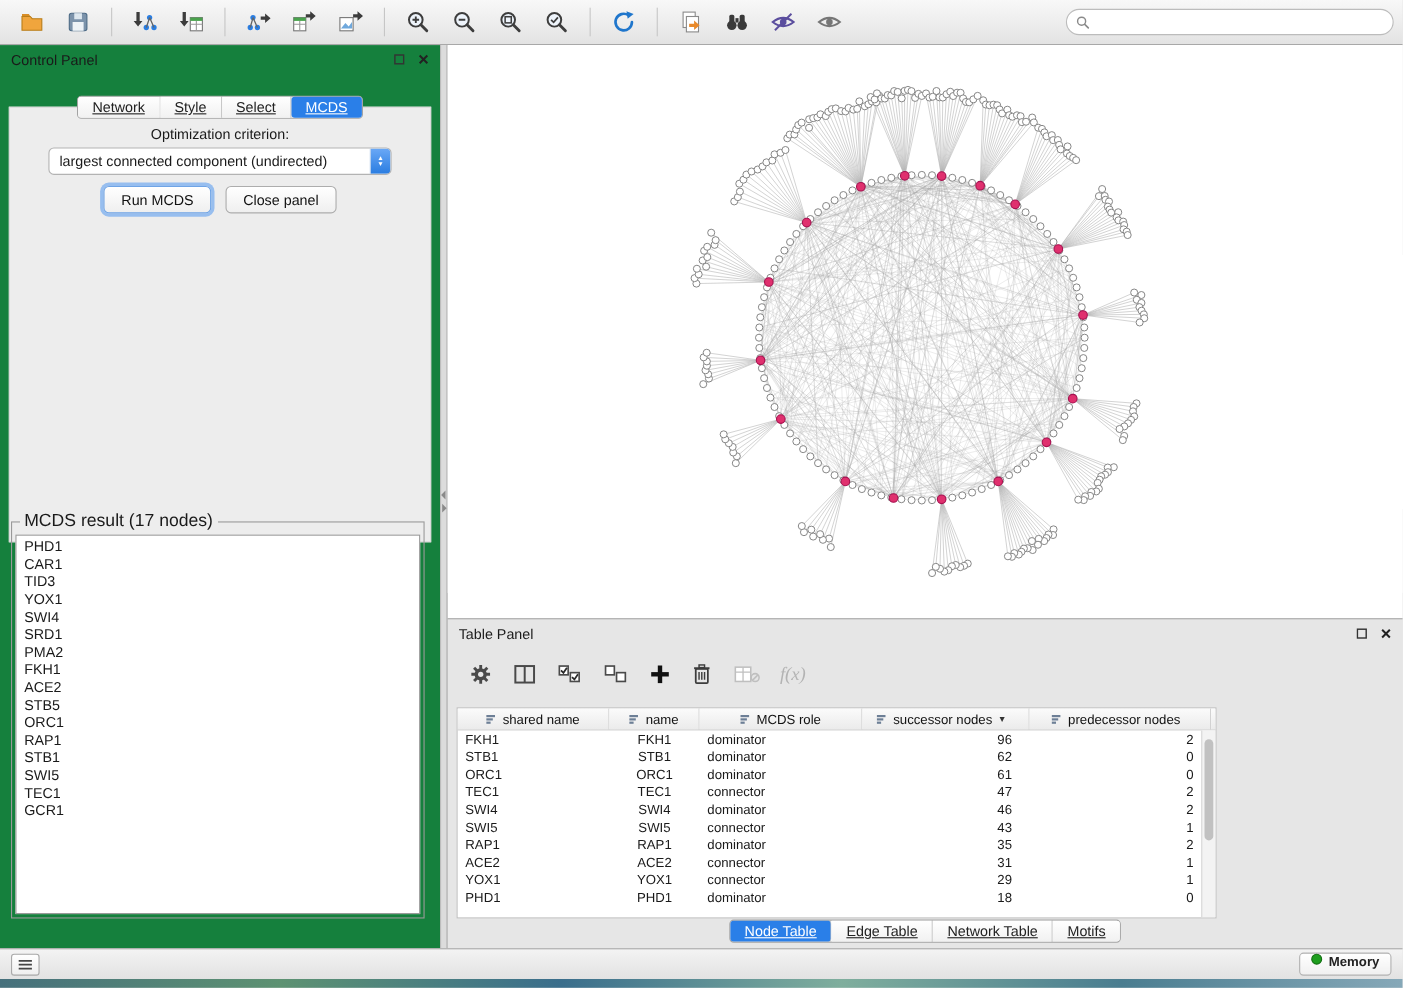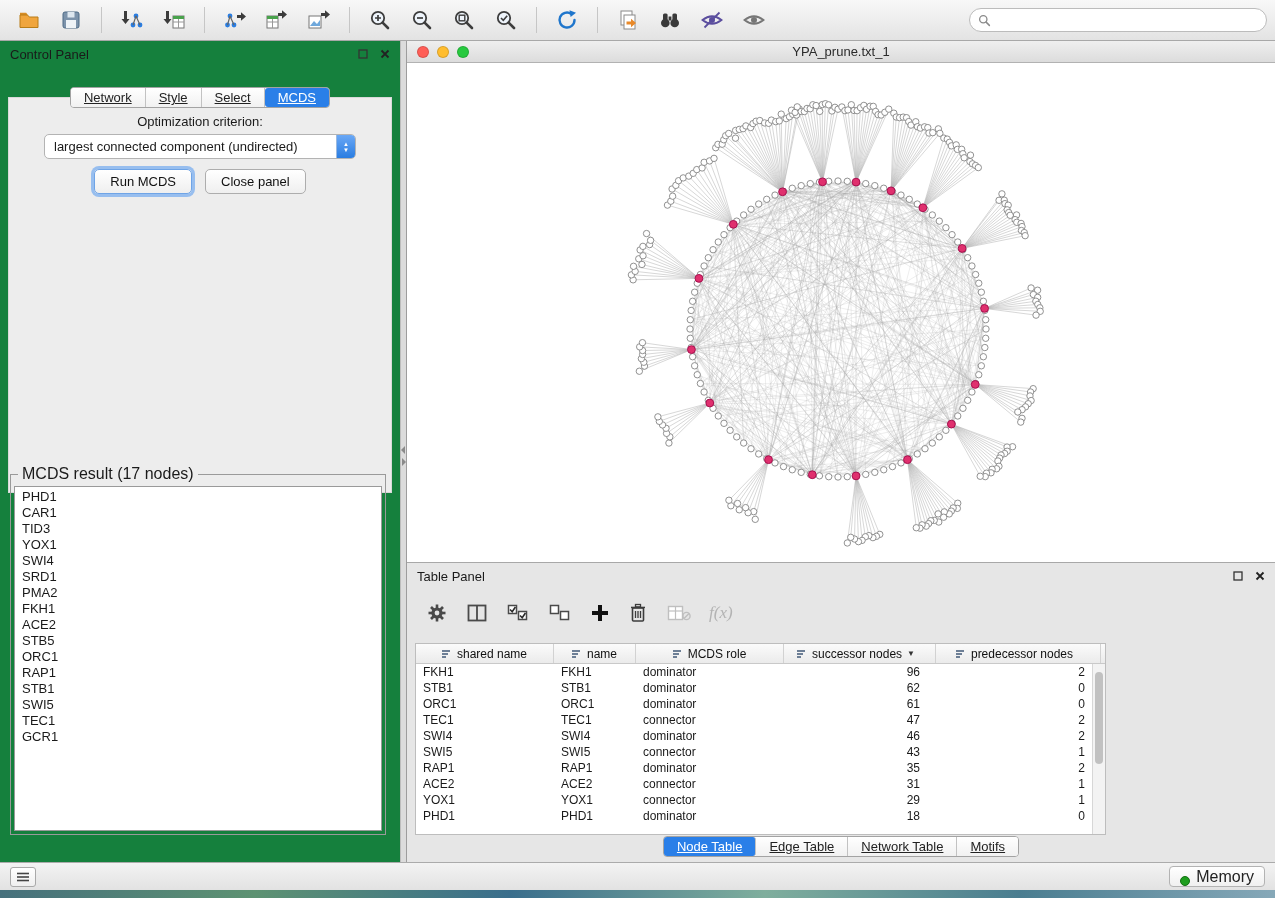--- a/index.html
+++ b/index.html
@@ -89,36 +89,36 @@
   .fx { font-family:"Liberation Serif", serif; font-style:italic; font-size:17px; color:#b3b3b3; }
   .table-box { position:absolute; left:8px; top:80px; width:691px; height:192px; background:#fff;
     border:1px solid #bdbdbd; overflow:hidden; }
   .thead { display:flex; height:20px; border-bottom:1px solid #c9c9c9; }
   .th { background:linear-gradient(#fbfbfb,#ebebeb); border-right:1px solid #d2d2d2; font-size:12px;
     display:flex; align-items:center; justify-content:center; gap:5px; color:#111; }
   .th.fill { flex:1; border-right:none; }
   .sort-caret { font-size:8px; color:#333; }
   .trow { display:flex; height:16px; }
   .cell { font-size:12px; line-height:16px; padding:0 7px; white-space:nowrap; overflow:hidden; }
-  .c1 { width:138px; } .c2 { width:82px; } .c3 { width:148px; }
+  .c1 { width:138px; } .c2 { width:82px;text-align:center; } .c3 { width:148px; }
   .c4 { width:152px; text-align:right; padding-right:16px; }
   .c5 { width:165px; text-align:right; padding-right:16px; }
   .tscroll { position:absolute; right:0; top:20px; bottom:0; width:13px; background:#f3f3f3; border-left:1px solid #d7d7d7; }
   .tthumb { position:absolute; left:2px; right:2px; top:8px; height:92px; background:#c1c1c1; border-radius:5px; }
   .bottom-tabs { position:absolute; left:0; right:0; top:273px; display:flex; justify-content:center; }
 
   
   .statusbar { position:absolute; left:0; right:0; bottom:8px; height:28px;
     background:linear-gradient(#f3f3f3,#e2e2e2); border-top:1px solid #ababab;
     display:flex; align-items:center; padding:0 10px; }
   .menu-btn { width:26px; height:20px; background:linear-gradient(#ffffff,#efefef); border:1px solid #a9a9a9;
     border-radius:3px; display:flex; align-items:center; justify-content:center; padding:0; }
   .memory-btn { margin-left:auto; height:21px; background:linear-gradient(#ffffff,#f0f0f0);
-    border:1px solid #b3b3b3; border-radius:4px; display:flex; align-items:flex-end; gap:6px;
-    padding:0 10px; font-size:16px; color:#222; }
+    border:1px solid #b3b3b3; border-radius:4px; display:flex; align-items:flex-start; gap:6px;
+    padding:0 10px; font-size:12px; color:#222;font-weight:bold; }
   .memdot { width:10px; height:10px; border-radius:50%; background:#1e9e1e; border:1px solid #137013; }
   .wallpaper { position:absolute; left:0; right:0; bottom:0; height:8px;
     background:linear-gradient(90deg,#46707c,#5d9272,#3a6e8c,#7fae9d,#4a7d90,#86a8b8); }
 </style>
 </head>
 <body>
 
 <div class="toolbar">
   <button class="tb">
     <svg width="24" height="24" viewBox="0 0 24 24">
@@ -320,28 +320,20 @@
 </div>
 
 <div class="vsplit">
   <div class="arrows">
     <div class="tri-l"></div>
     <div class="tri-r"></div>
   </div>
 </div>
 
 <div class="net-window">
-  <div class="net-titlebar">
-    <div class="traffic">
-      <button class="light" id="light-red" style="background: rgb(255, 94, 87);"></button>
-      <button class="light" id="light-yellow" style="background: rgb(255, 189, 46);"></button>
-      <button class="light" id="light-green" style="background: rgb(39, 201, 63);"></button>
-    </div>
-    <div class="net-title">YPA_prune.txt_1</div>
-  </div>
   <svg class="net-canvas" id="net-svg" viewBox="0 0 868 498">
       <g stroke="#9a9a9a" stroke-width="0.6" stroke-opacity="0.5" fill="none">
         <line x1="326.3481963843909" y1="161.34819638439097" x2="375.558224174445" y2="128.7767895241155"></line>
         <line x1="326.3481963843909" y1="161.34819638439097" x2="415.5297874363873" y2="118.81075948549554"></line>
         <line x1="326.3481963843909" y1="161.34819638439097" x2="555.1232440559228" y2="185.393422817776"></line>
         <line x1="326.3481963843909" y1="161.34819638439097" x2="577.5596741737525" y2="245.40238105791025"></line>
         <line x1="326.3481963843909" y1="161.34819638439097" x2="568.2232104758846" y2="321.441775825555"></line>
         <line x1="326.3481963843909" y1="161.34819638439097" x2="449.0366628239618" y2="412.89683044291564"></line>
         <line x1="326.3481963843909" y1="161.34819638439097" x2="361.5182087076882" y2="396.6762437431212"></line>
         <line x1="326.3481963843909" y1="161.34819638439097" x2="291.92549212368556" y2="215.38101878780105"></line>

